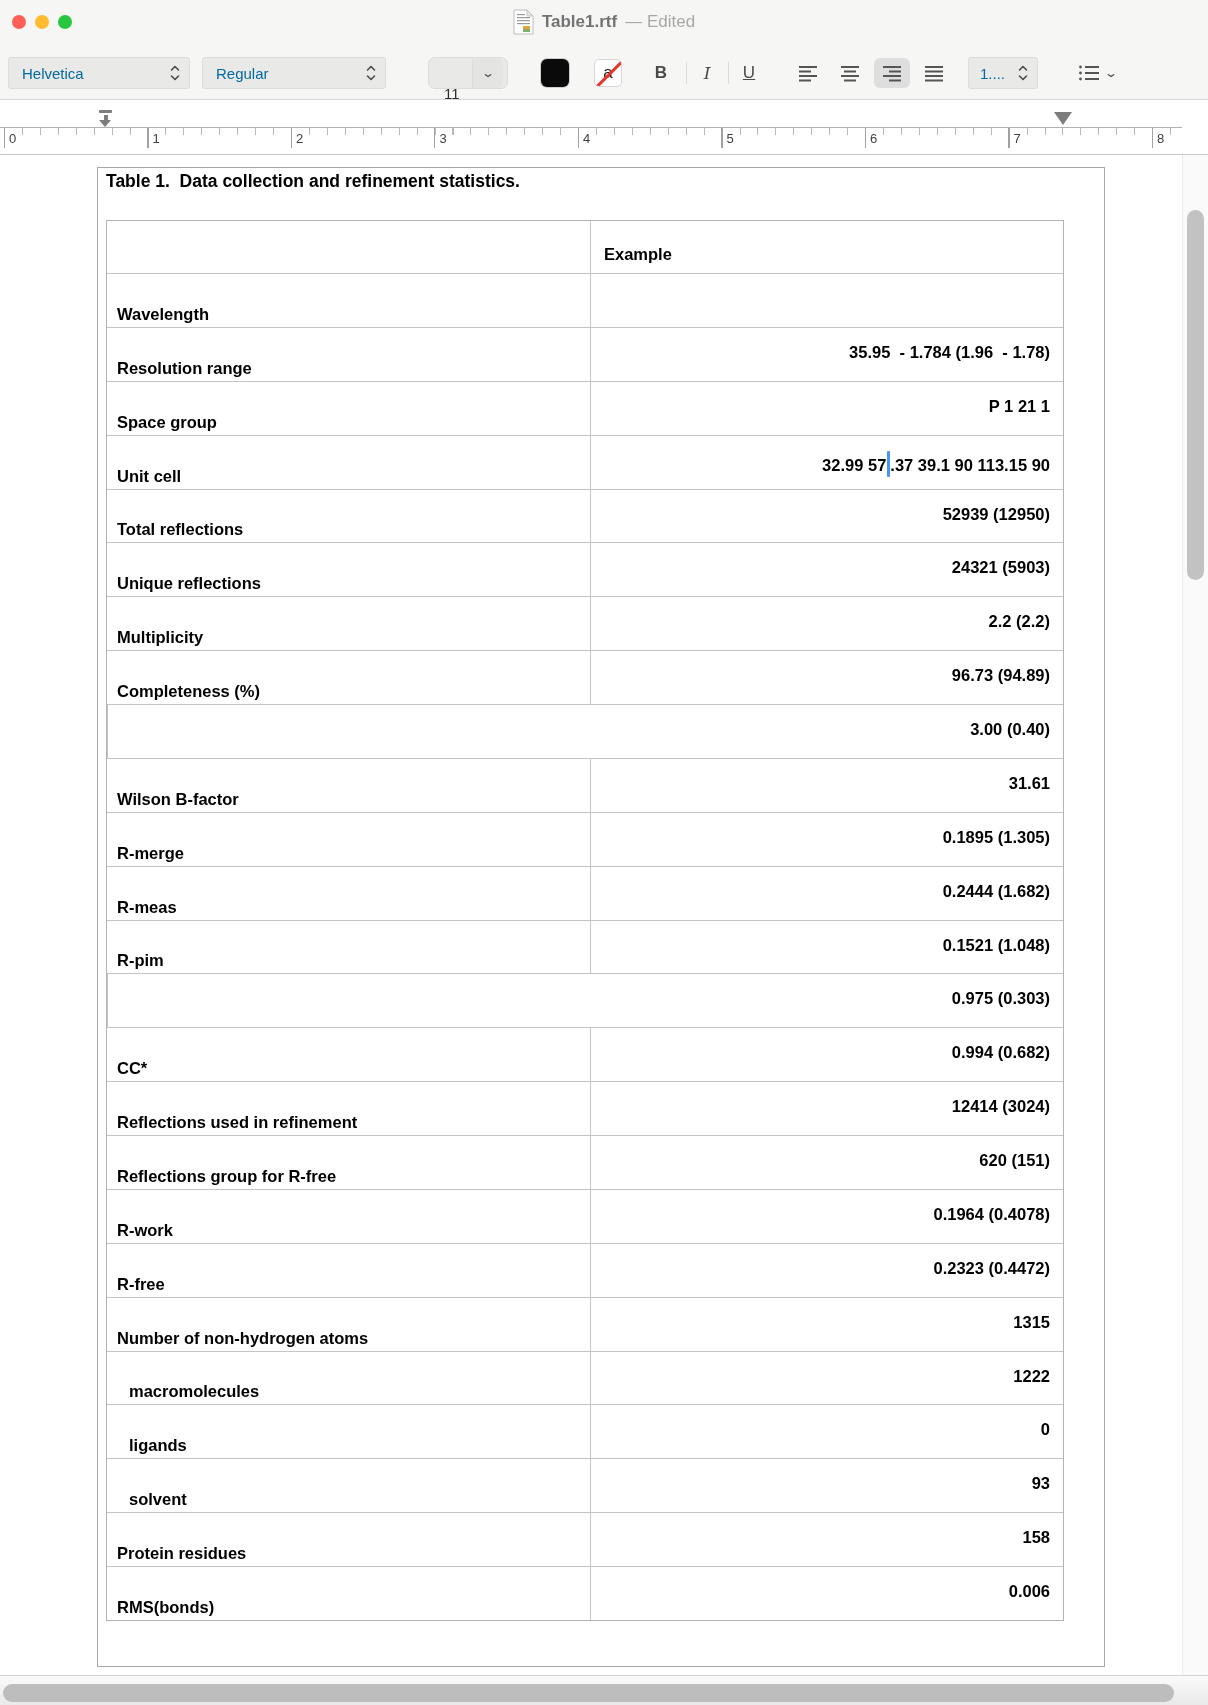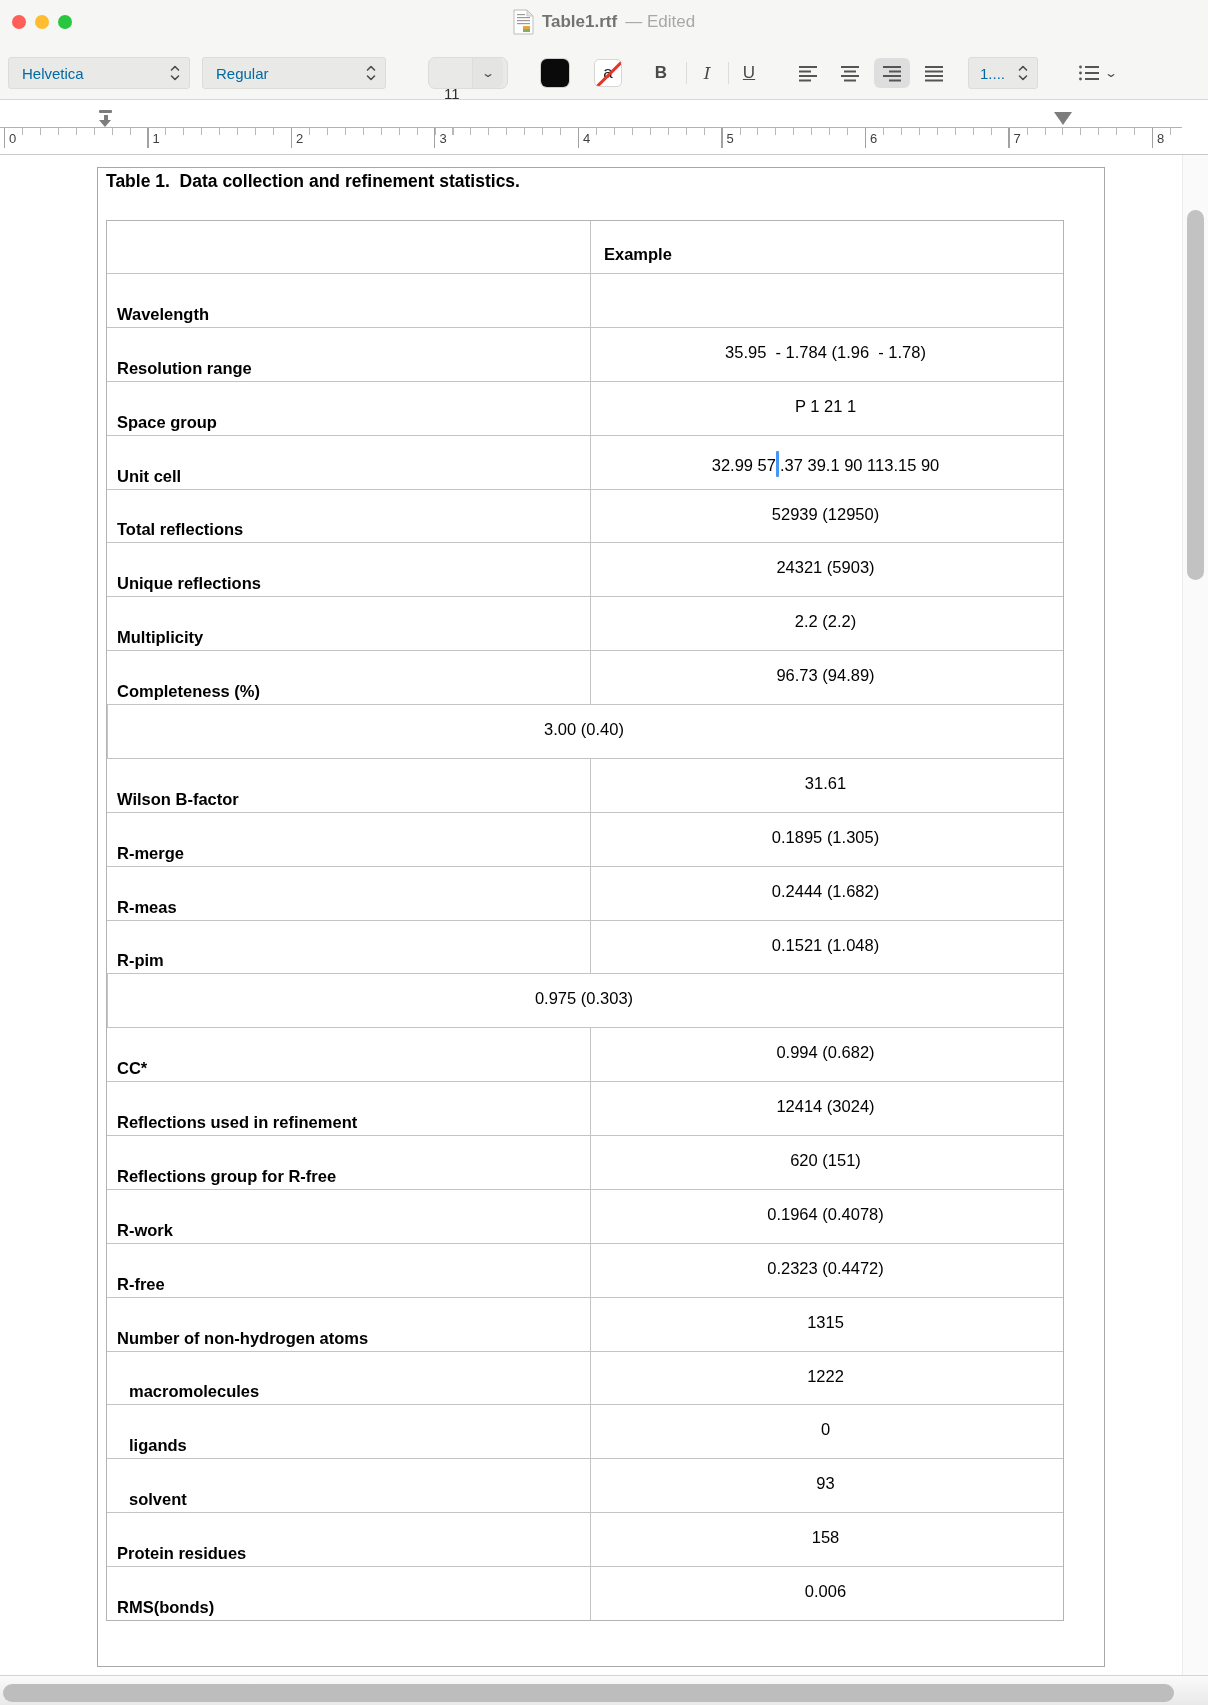--- a/index.html
+++ b/index.html
@@ -68,22 +68,22 @@
   .frame{position:absolute;left:97px;top:12px;width:974px;height:1498px;border:1.5px solid #a8a8a8;padding-left:32px;}
   .caption{position:absolute;left:8px;top:3px;font-size:17.5px;font-weight:bold;color:#000;white-space:pre;}
   .dtable{position:absolute;left:8px;top:52px;width:956px;height:1399px;
           border:1px solid #b3b3b3;display:flex;flex-direction:column;box-sizing:content-box;}
   .trow{display:flex;border-top:1px solid #c4c4c4;flex:1 1 0;min-height:0;}
   .trow.header-row{flex:none;height:52px;border-top:none;}
   .tcell{box-sizing:border-box;overflow:hidden;}
   .tcell-label{width:483px;flex:none;display:flex;align-items:flex-end;
                padding:0 10px 3px 10px;font-size:16.5px;font-weight:bold;color:#000;}
   .tcell-label.indent{padding-left:22px;}
-  .tcell-value{flex:1;border-left:1px solid #c4c4c4;text-align:center;
-               padding:15px 13px 0 10px;font-size:16.5px;color:#000;}
+  .tcell-value{flex:1;border-left:1px solid #c4c4c4;text-align:right;
+               padding:15px 13px 0 10px;font-size:16.5px;color:#000;font-weight:bold;}
   .tcell-value span{white-space:pre;}
   .tcell-value.example{text-align:left;display:flex;align-items:flex-end;
                padding:0 10px 9px 13px;font-weight:bold;}
   .caret{display:inline-block;width:3px;height:26px;background:#4596f7;border-radius:1px;
          vertical-align:-6px;margin:0 0.5px;}
   
   .vscroll{position:absolute;left:1182px;top:155px;width:26px;height:1520px;
            background:#fafafa;border-left:1px solid #ececec;box-sizing:border-box;}
   .vthumb{position:absolute;left:4px;top:55px;width:17px;height:370px;border-radius:8.5px;background:#c2c2c2;}
   .hzone{position:absolute;left:0;top:1675px;width:1208px;height:30px;

